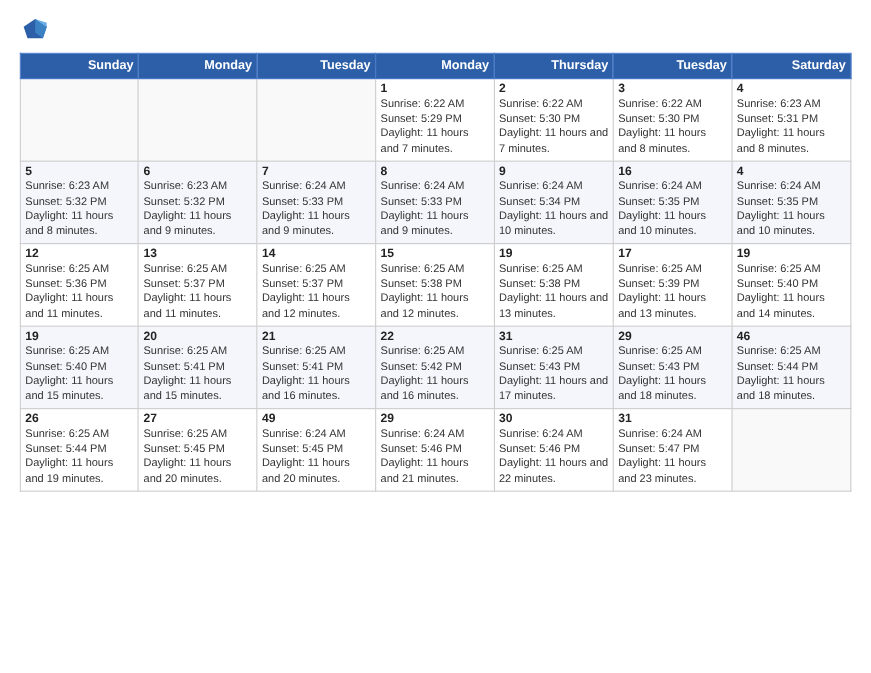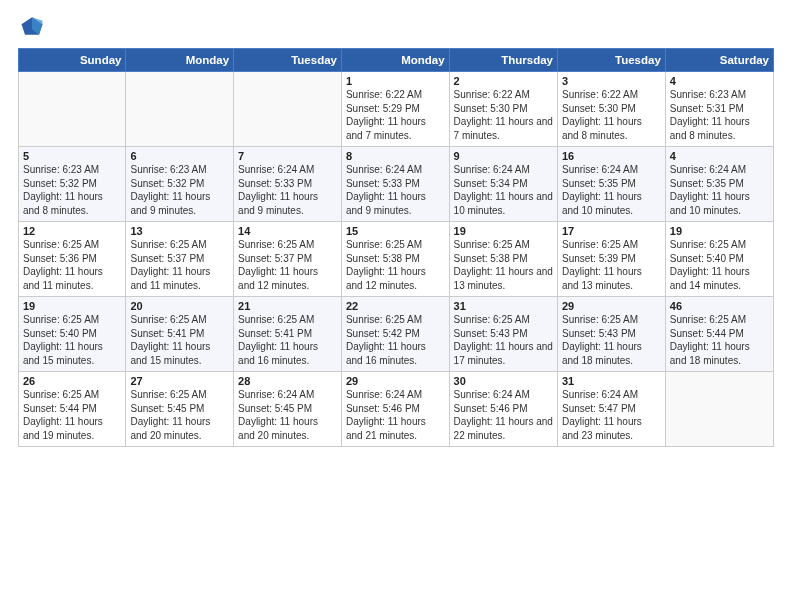--- a/index.html
+++ b/index.html
@@ -252,21 +252,21 @@
         <tr>
           <td>
             <span class="day-num">26</span>
             <div class="day-info">Sunrise: 6:25 AM<br>Sunset: 5:44 PM<br>Daylight: 11 hours and 19 minutes.</div>
           </td>
           <td>
             <span class="day-num">27</span>
             <div class="day-info">Sunrise: 6:25 AM<br>Sunset: 5:45 PM<br>Daylight: 11 hours and 20 minutes.</div>
           </td>
           <td>
-            <span class="day-num">28</span>
+            <span class="day-num">49</span>
             <div class="day-info">Sunrise: 6:24 AM<br>Sunset: 5:45 PM<br>Daylight: 11 hours and 20 minutes.</div>
           </td>
           <td>
             <span class="day-num">29</span>
             <div class="day-info">Sunrise: 6:24 AM<br>Sunset: 5:46 PM<br>Daylight: 11 hours and 21 minutes.</div>
           </td>
           <td>
             <span class="day-num">30</span>
             <div class="day-info">Sunrise: 6:24 AM<br>Sunset: 5:46 PM<br>Daylight: 11 hours and 22 minutes.</div>
           </td>

